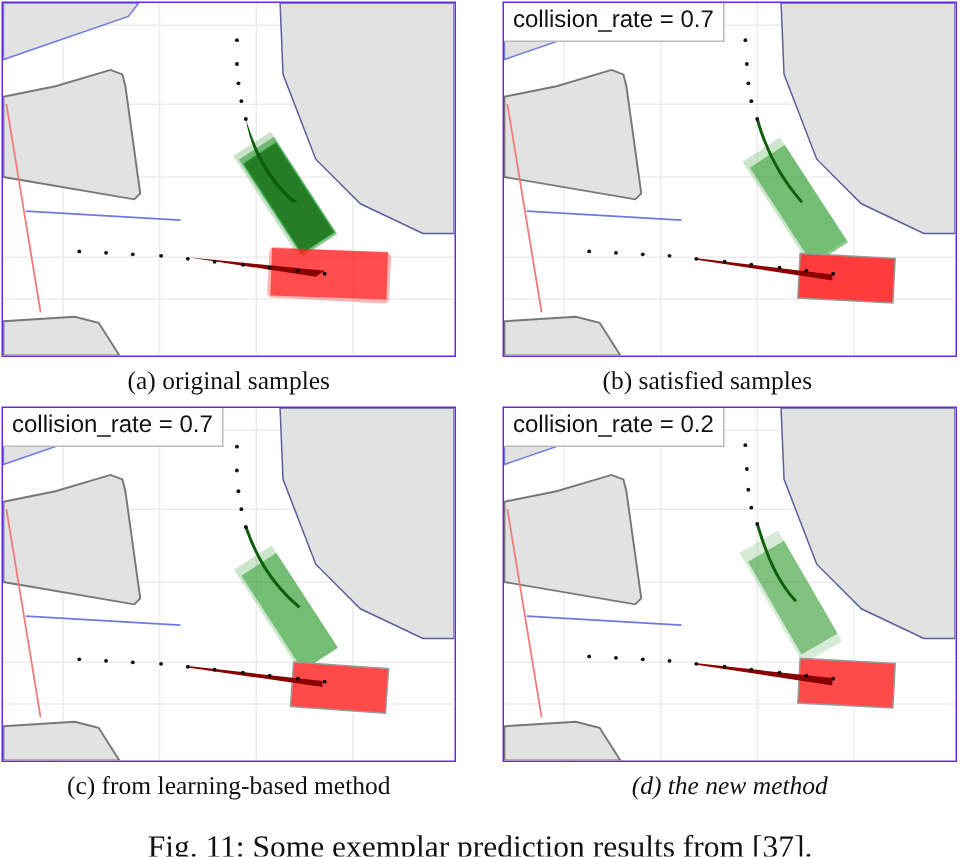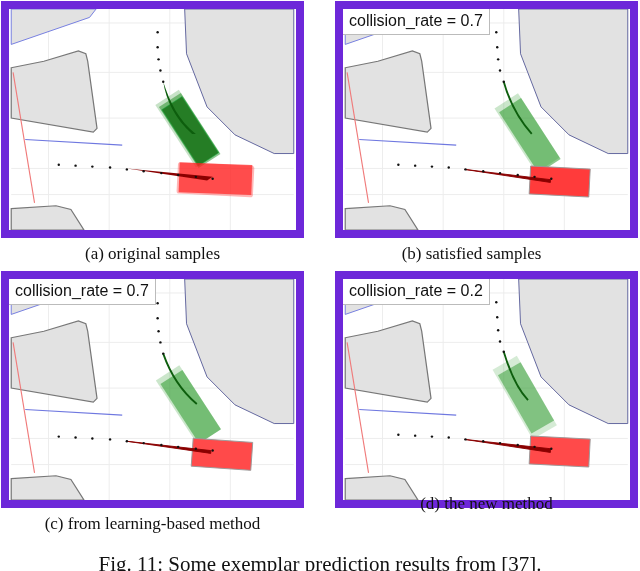--- a/index.html
+++ b/index.html
@@ -1,17 +1,17 @@
 <!DOCTYPE html>
 <html><head>
 <meta charset="utf-8">
 <style>
   html,body{margin:0;padding:0;background:#ffffff;}
   body{width:640px;height:571px;position:relative;overflow:hidden;font-family:"Liberation Serif","DejaVu Serif",serif;}
-  .panel{position:absolute;width:303px;height:237px;background:#fff;border:8px solid #6d28d9;box-sizing:border-box;overflow:hidden;}
+  .panel{position:absolute;width:303px;height:237px;background:#fff;border:1px solid #6d28d9;box-sizing:border-box;overflow:hidden;}
   .panel svg{position:absolute;left:0;top:0;width:100%;height:100%;}
   .rate{position:absolute;left:0;top:0;background:#fff;border:1px solid #bbb;border-top:none;border-left:none;font-family:"Liberation Sans","DejaVu Sans",sans-serif;font-size:16px;color:#111;padding:3px 6px 4px 6px;line-height:18px;}
   .sub{position:absolute;font-size:17px;color:#111;text-align:center;white-space:nowrap;}
   .caption{position:absolute;left:0;width:640px;top:552px;text-align:center;font-size:21px;color:#111;white-space:nowrap;}
 </style>
 </head>
 <body>
 
 <div class="panel" style="left:1px;top:1px;">
   <svg viewBox="0 0 303 237">
@@ -199,15 +199,15 @@
         <circle cx="129" cy="172" r="1.3"></circle>
         <circle cx="148" cy="174" r="1.3"></circle>
         <circle cx="166" cy="176" r="1.3"></circle>
         <circle cx="185" cy="178" r="1.3"></circle>
         <circle cx="203" cy="180" r="1.3"></circle>
         <circle cx="221" cy="182" r="1.3"></circle>
     </g>
   </svg>
   <div class="rate">collision_rate = 0.2</div>
 </div>
-<div class="sub" style="left:335px;width:303px;top:494px;">(d) the new method</div>
+<div class="sub" style="left:335px;width:303px;top:514px;font-style:italic;">(d) the new method</div>
 
 <div class="caption">Fig. 11: Some exemplar prediction results from [37].</div>
 
 </body></html>

